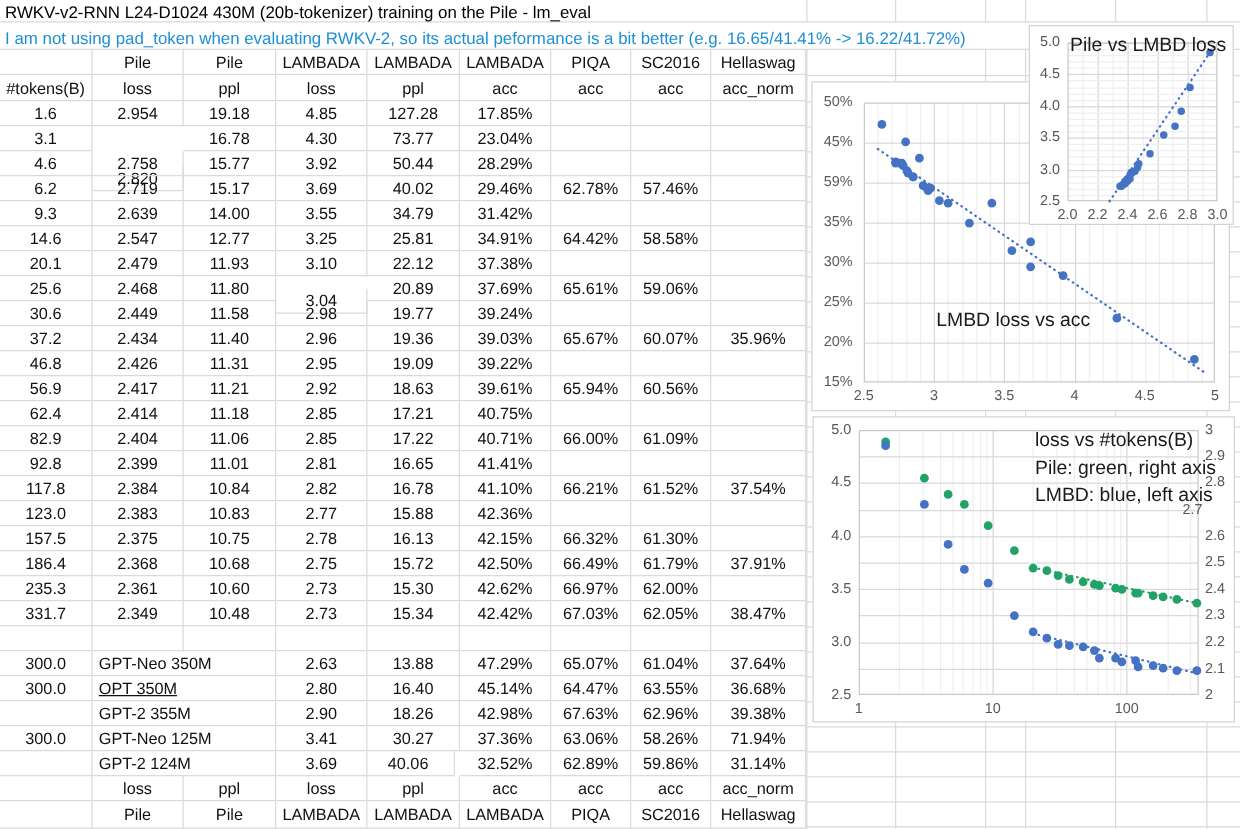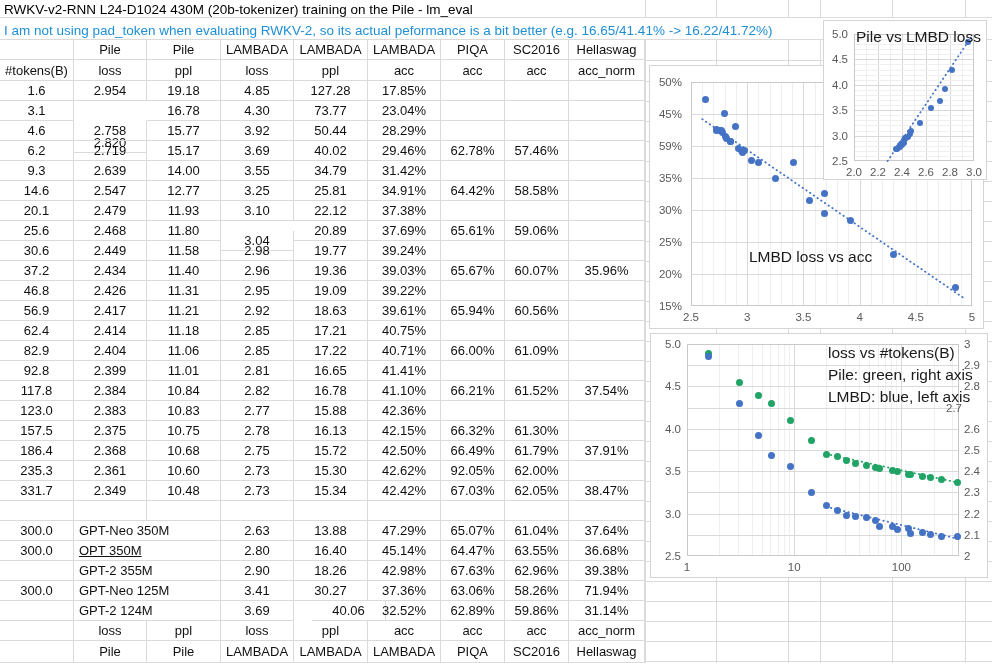--- a/index.html
+++ b/index.html
@@ -260,21 +260,21 @@
     <div class="cell" style="left: 368px; top: 441px; width: 73px; height: 20px;">42.50%</div>
     <div class="cell" style="left: 441px; top: 441px; width: 64px; height: 20px;">66.49%</div>
     <div class="cell" style="left: 505px; top: 441px; width: 64px; height: 20px;">61.79%</div>
     <div class="cell" style="left: 569px; top: 441px; width: 76px; height: 20px;">37.91%</div>
     <div class="cell" style="left: 0px; top: 461px; width: 74px; height: 20px;">235.3</div>
     <div class="cell" style="left: 74px; top: 461px; width: 73px; height: 20px;">2.361</div>
     <div class="cell" style="left: 147px; top: 461px; width: 74px; height: 20px;">10.60</div>
     <div class="cell" style="left: 221px; top: 461px; width: 73px; height: 20px;">2.73</div>
     <div class="cell" style="left: 294px; top: 461px; width: 74px; height: 20px;">15.30</div>
     <div class="cell" style="left: 368px; top: 461px; width: 73px; height: 20px;">42.62%</div>
-    <div class="cell" style="left: 441px; top: 461px; width: 64px; height: 20px;">92.05%</div>
+    <div class="cell" style="left: 441px; top: 461px; width: 64px; height: 20px;">66.97%</div>
     <div class="cell" style="left: 505px; top: 461px; width: 64px; height: 20px;">62.00%</div>
     <div class="cell" style="left: 569px; top: 461px; width: 76px; height: 20px;"></div>
     <div class="cell" style="left: 0px; top: 481px; width: 74px; height: 20px;">331.7</div>
     <div class="cell" style="left: 74px; top: 481px; width: 73px; height: 20px;">2.349</div>
     <div class="cell" style="left: 147px; top: 481px; width: 74px; height: 20px;">10.48</div>
     <div class="cell" style="left: 221px; top: 481px; width: 73px; height: 20px;">2.73</div>
     <div class="cell" style="left: 294px; top: 481px; width: 74px; height: 20px;">15.34</div>
     <div class="cell" style="left: 368px; top: 481px; width: 73px; height: 20px;">42.42%</div>
     <div class="cell" style="left: 441px; top: 481px; width: 64px; height: 20px;">67.03%</div>
     <div class="cell" style="left: 505px; top: 481px; width: 64px; height: 20px;">62.05%</div>
@@ -316,21 +316,21 @@
     <div class="cell leftal" style="left: 74px; top: 581px; width: 147px; height: 20px;">GPT-Neo 125M</div>
     <div class="cell" style="left: 221px; top: 581px; width: 73px; height: 20px;">3.41</div>
     <div class="cell" style="left: 294px; top: 581px; width: 74px; height: 20px;">30.27</div>
     <div class="cell" style="left: 368px; top: 581px; width: 73px; height: 20px;">37.36%</div>
     <div class="cell" style="left: 441px; top: 581px; width: 64px; height: 20px;">63.06%</div>
     <div class="cell" style="left: 505px; top: 581px; width: 64px; height: 20px;">58.26%</div>
     <div class="cell" style="left: 569px; top: 581px; width: 76px; height: 20px;">71.94%</div>
     <div class="cell" style="left: 0px; top: 601px; width: 74px; height: 20px;"></div>
     <div class="cell leftal" style="left: 74px; top: 601px; width: 147px; height: 20px;">GPT-2 124M</div>
     <div class="cell" style="left: 221px; top: 601px; width: 73px; height: 20px;">3.69</div>
-    <div class="cell" style="left: 312px; top: 601px; width: 74px; height: 20px;">40.06</div>
+    <div class="cell" style="left: 290px; top: 601px; width: 74px; height: 20px;">40.06</div>
     <div class="cell" style="left: 368px; top: 601px; width: 73px; height: 20px;">32.52%</div>
     <div class="cell" style="left: 441px; top: 601px; width: 64px; height: 20px;">62.89%</div>
     <div class="cell" style="left: 505px; top: 601px; width: 64px; height: 20px;">59.86%</div>
     <div class="cell" style="left: 569px; top: 601px; width: 76px; height: 20px;">31.14%</div>
     <div class="cell" style="left: 0px; top: 621px; width: 74px; height: 20px;"></div>
     <div class="cell" style="left: 74px; top: 621px; width: 73px; height: 20px;">loss</div>
     <div class="cell" style="left: 147px; top: 621px; width: 74px; height: 20px;">ppl</div>
     <div class="cell" style="left: 221px; top: 621px; width: 73px; height: 20px;">loss</div>
     <div class="cell" style="left: 294px; top: 621px; width: 74px; height: 20px;">ppl</div>
     <div class="cell" style="left: 368px; top: 621px; width: 73px; height: 20px;">acc</div>

